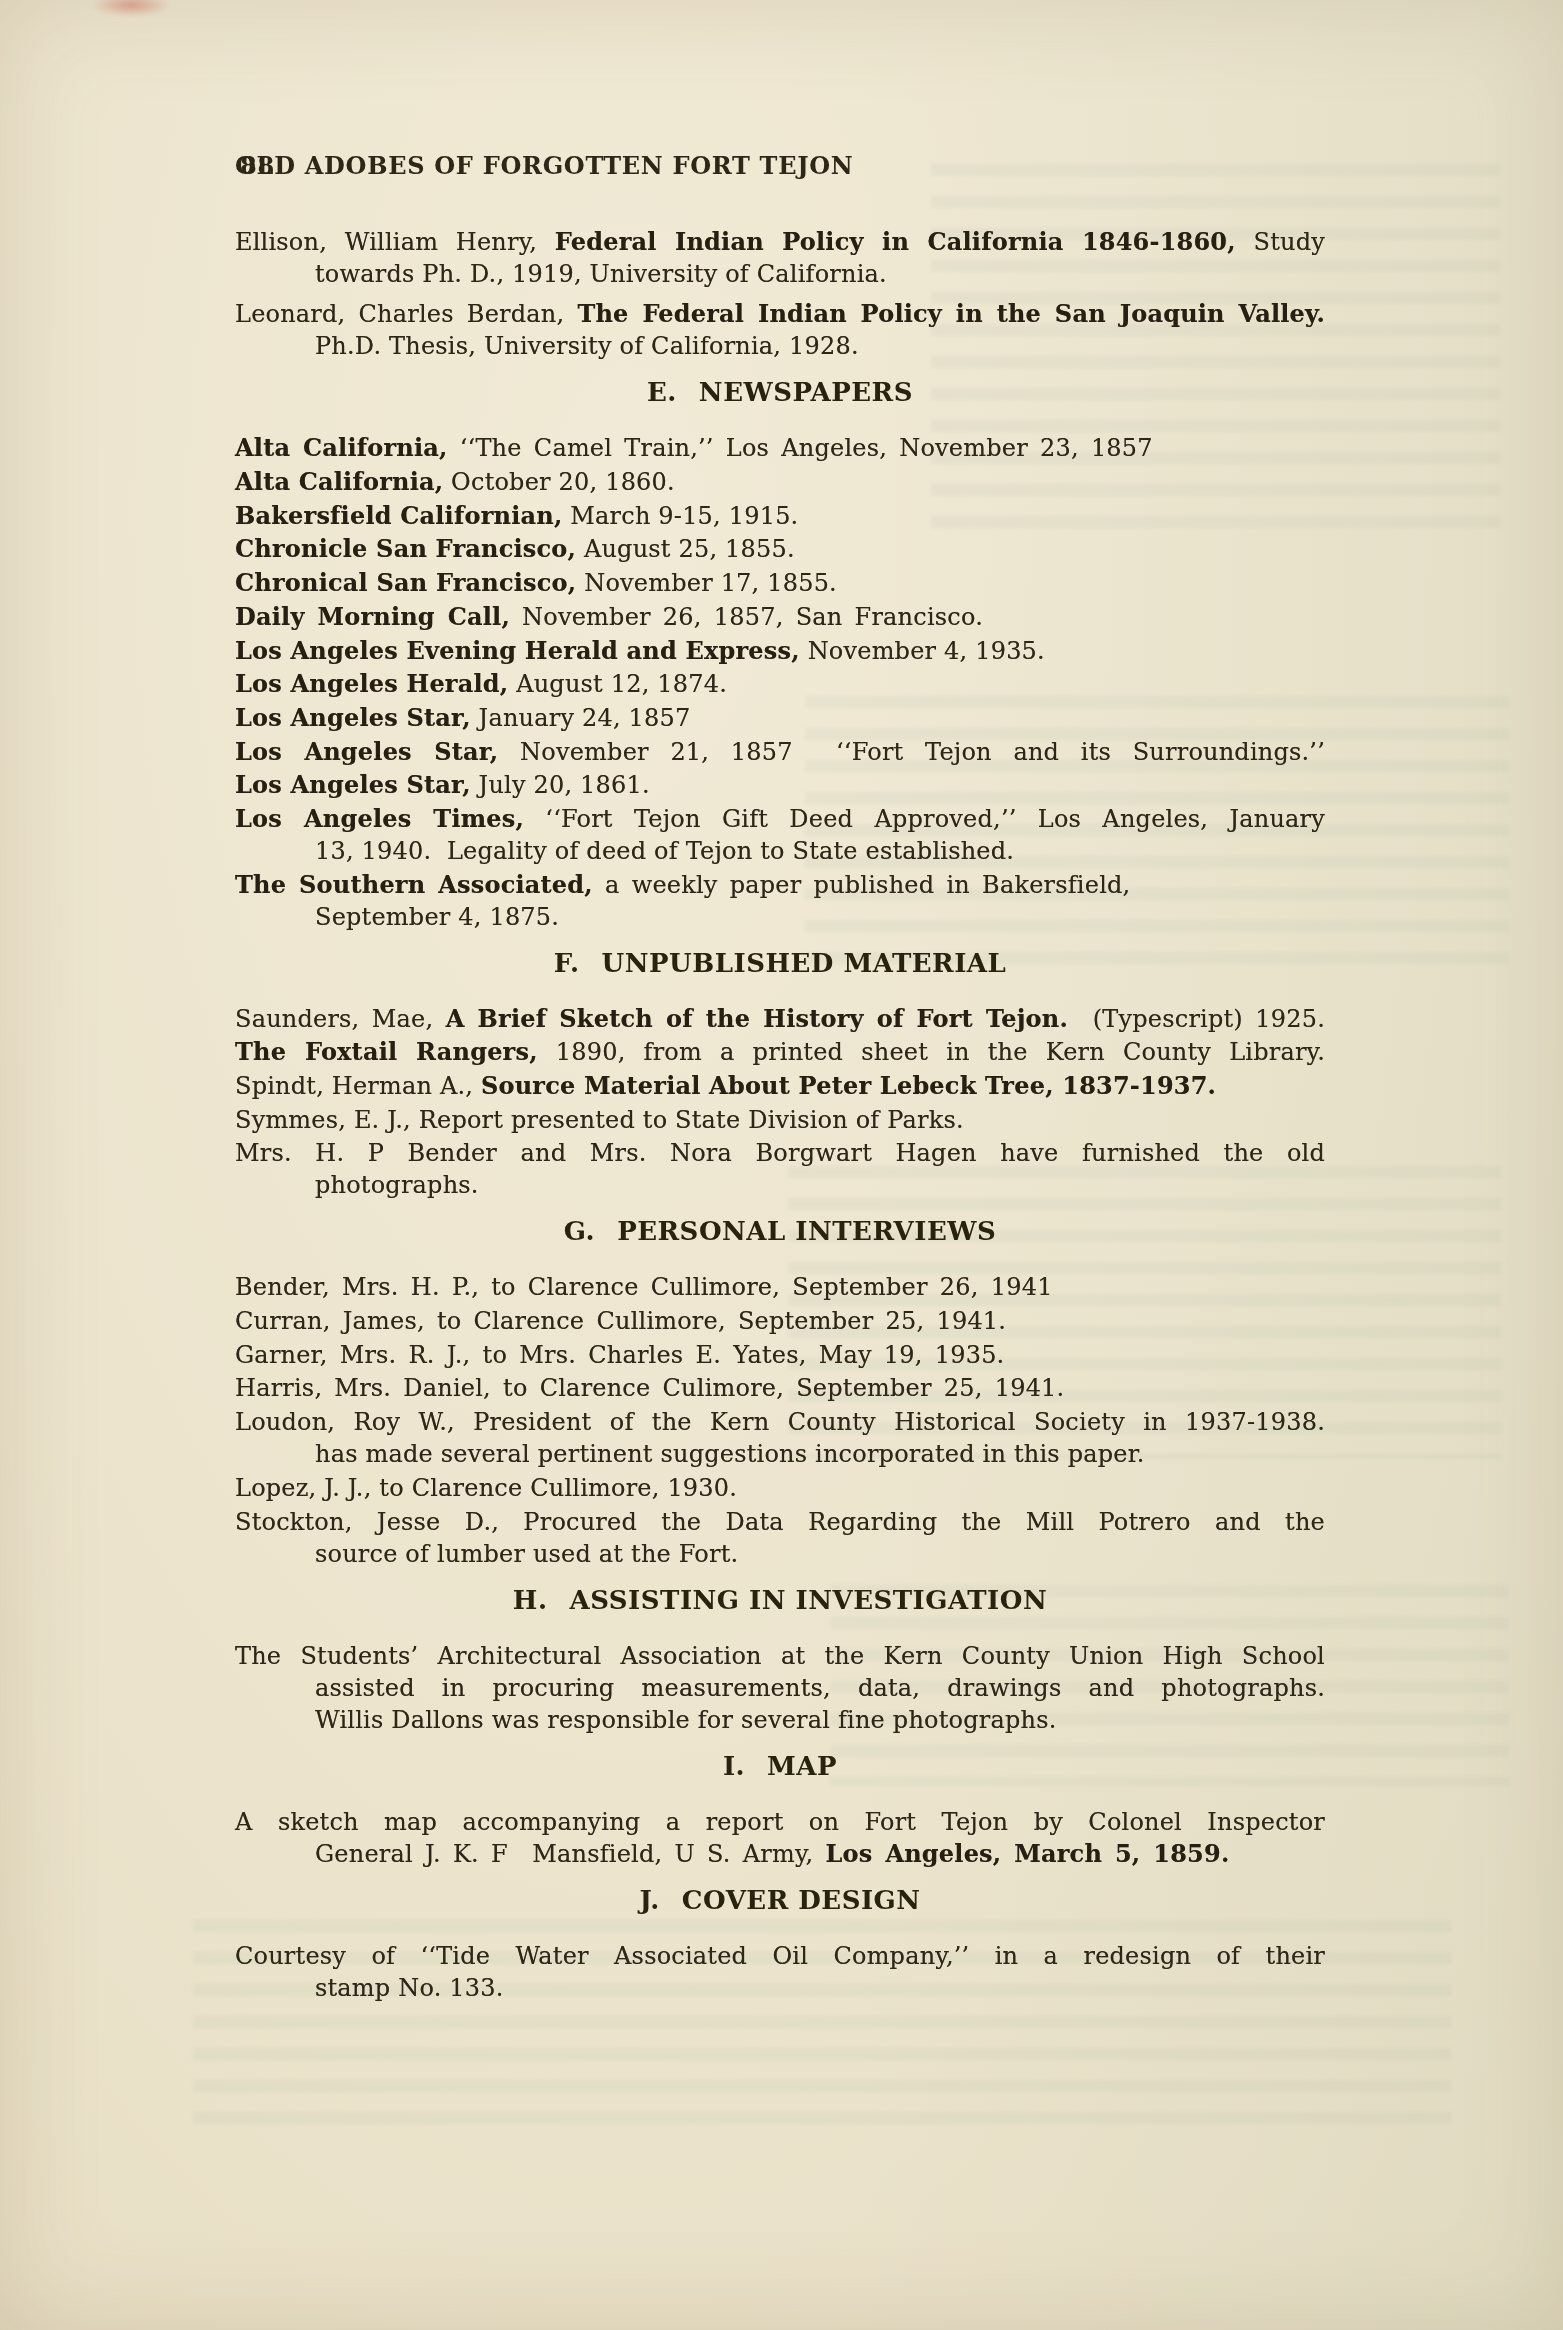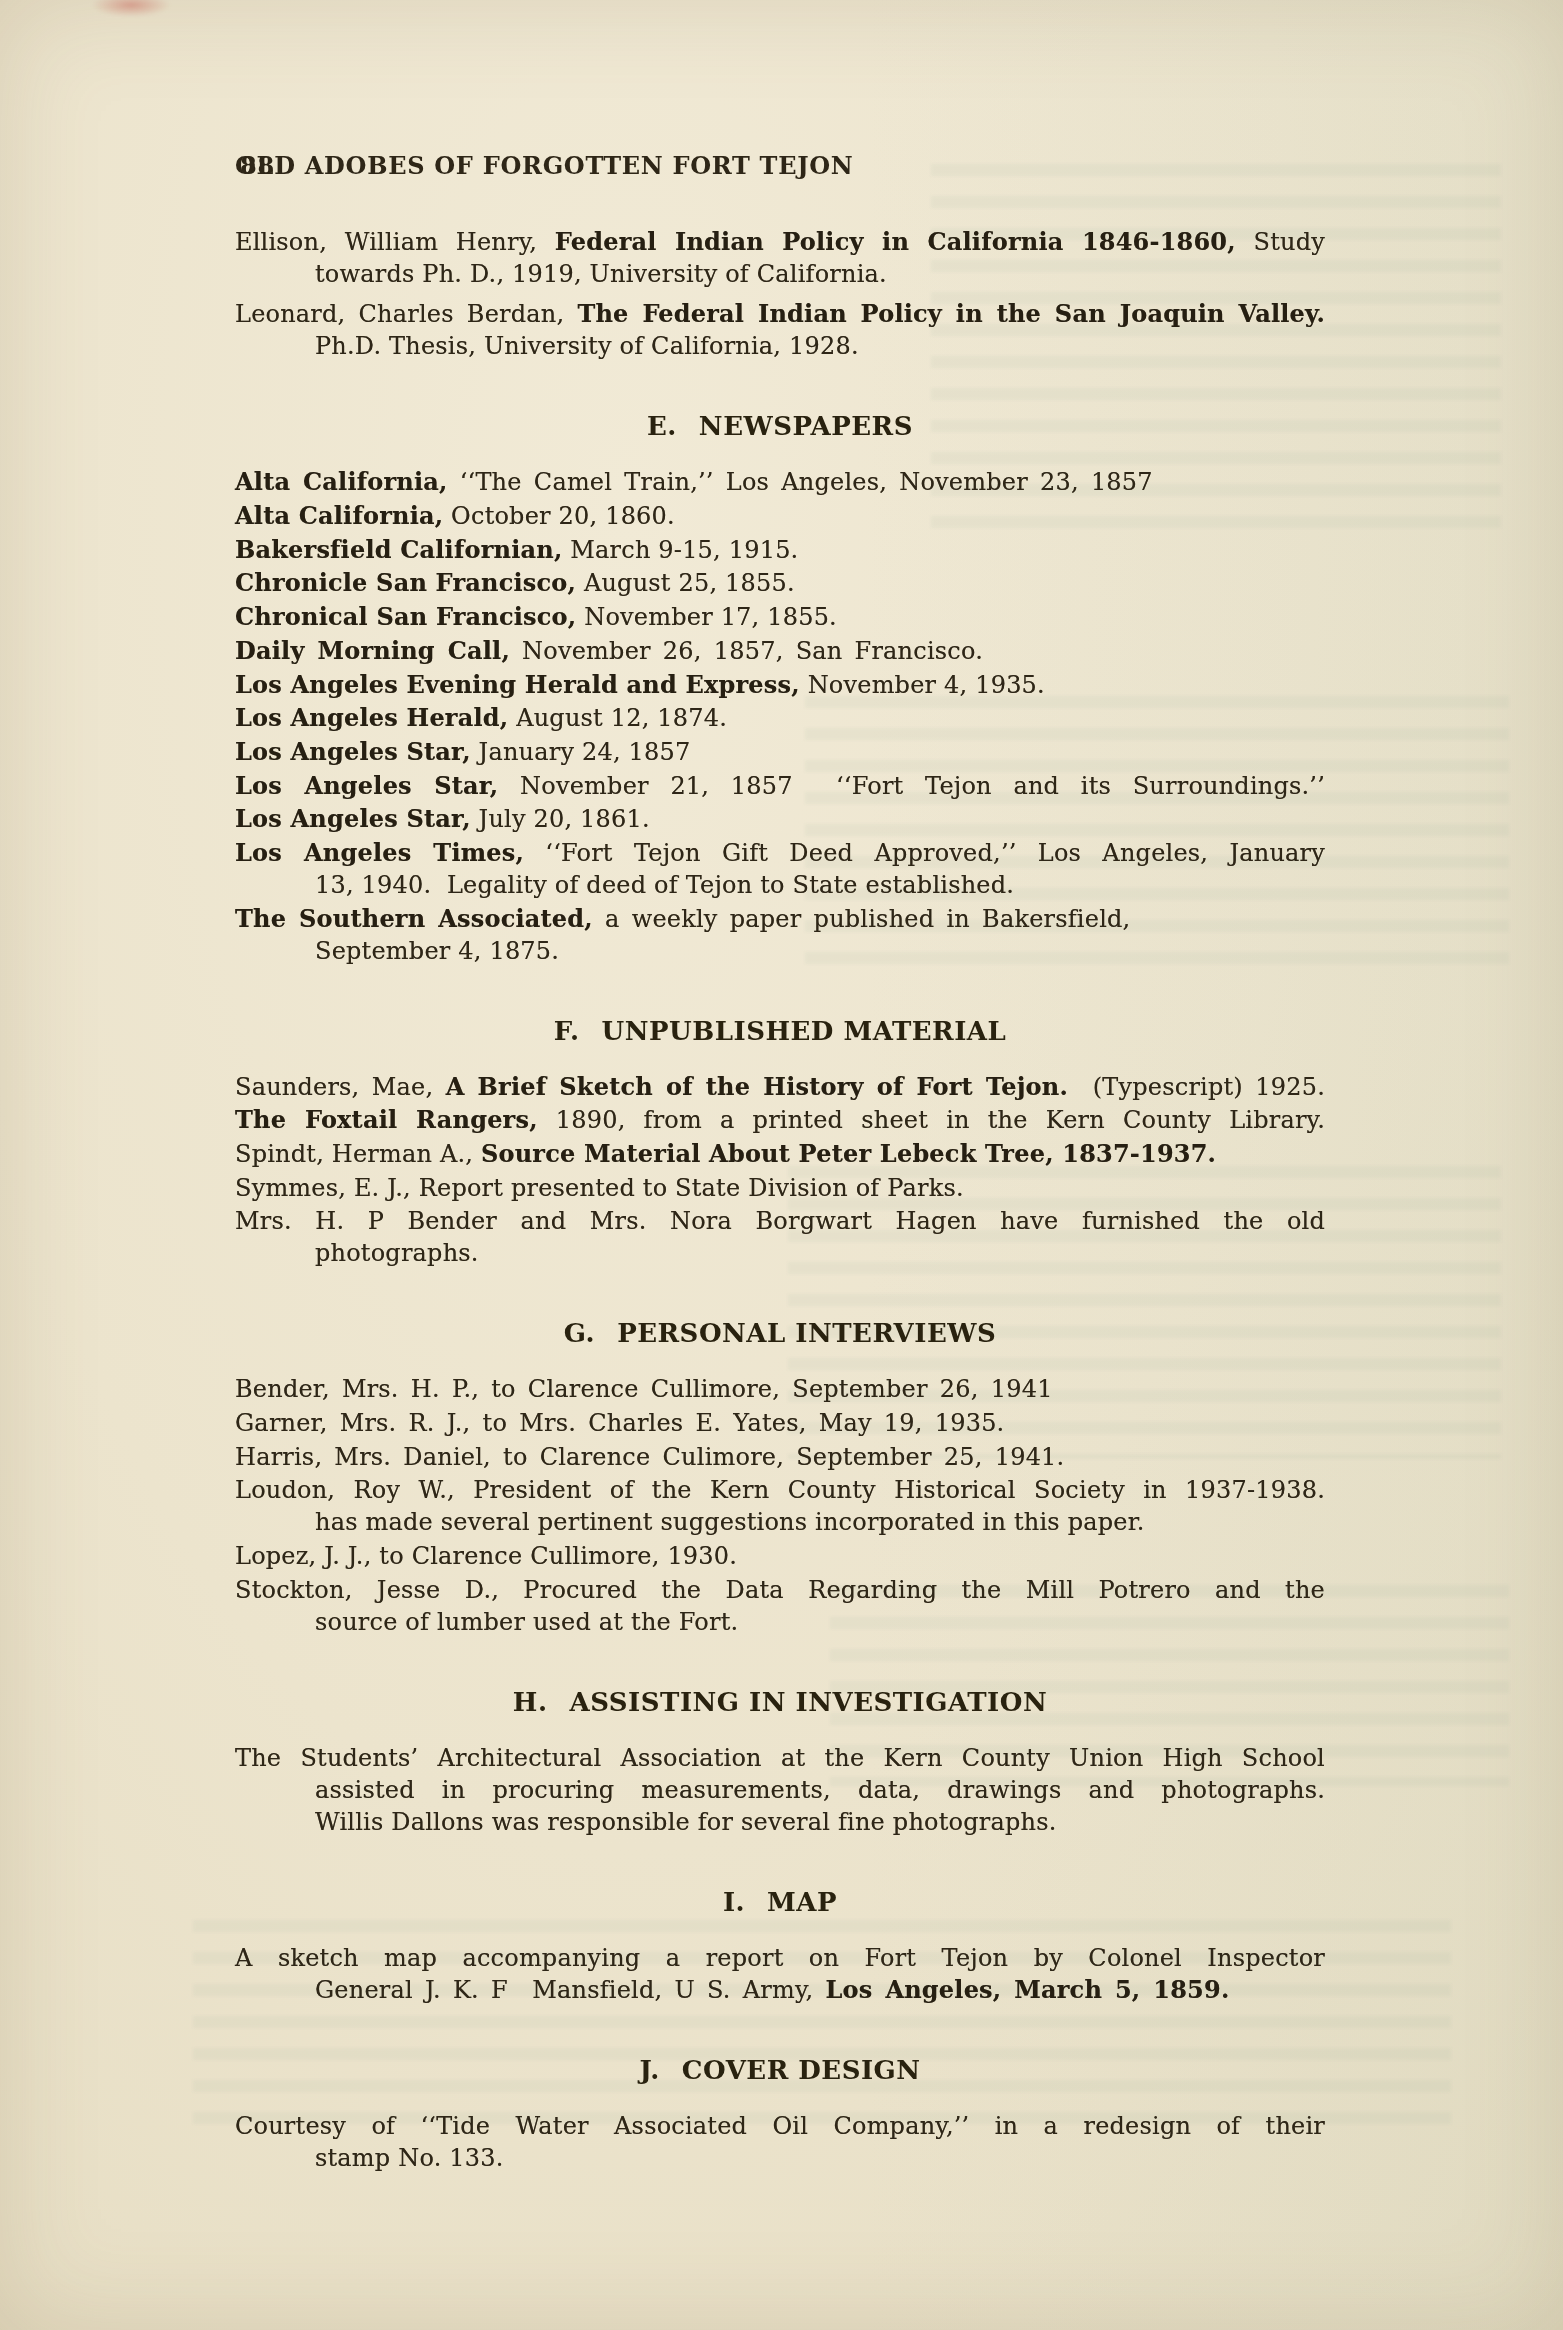--- a/index.html
+++ b/index.html
@@ -55,21 +55,21 @@
   }
   .line.ind{padding-left:80px;}
   .line.j{text-align:justify;text-align-last:justify;}
   .line.w{word-spacing:.18em;}
   .bseg{font-weight:700;color:#261f12;}
   .entry{margin:0 0 1.7px 0;}
   #intro .entry{margin-bottom:8.4px;}
   .heading{
     text-align:center;font-weight:700;
     font-size:26px;line-height:40px;
-    margin:44px 0 20px 0;
+    margin:10px 0 20px 0;
     letter-spacing:0.5px;color:#29220f;
   }
   .hletter{margin-right:22px;}
 </style>
 </head>
 <body>
 
 <div class="page">
   <div class="tint"></div>
   <div class="smudge"></div>
@@ -161,20 +161,23 @@
             <div class="line j"><span>Mrs. H. P Bender and Mrs. Nora Borgwart Hagen have furnished the old</span></div>
             <div class="line ind"><span>photographs.</span></div>
           </div>
         </div>
         <div>
           <div class="heading"><span class="hletter">G.</span><span>PERSONAL INTERVIEWS</span></div>
           <div class="entry">
             <div class="line w"><span>Bender, Mrs. H. P., to Clarence Cullimore, September 26, 1941</span></div>
           </div>
           <div class="entry">
+            <div class="line w"><span>Curran, James, to Clarence Cullimore, September 25, 1941.</span></div>
+          </div>
+          <div class="entry">
             <div class="line w"><span>Garner, Mrs. R. J., to Mrs. Charles E. Yates, May 19, 1935.</span></div>
           </div>
           <div class="entry">
             <div class="line w"><span>Harris, Mrs. Daniel, to Clarence Culimore, September 25, 1941.</span></div>
           </div>
           <div class="entry">
             <div class="line j"><span>Loudon, Roy W., President of the Kern County Historical Society in 1937-1938.</span></div>
             <div class="line ind"><span>has made several pertinent suggestions incorporated in this paper.</span></div>
           </div>
           <div class="entry">

